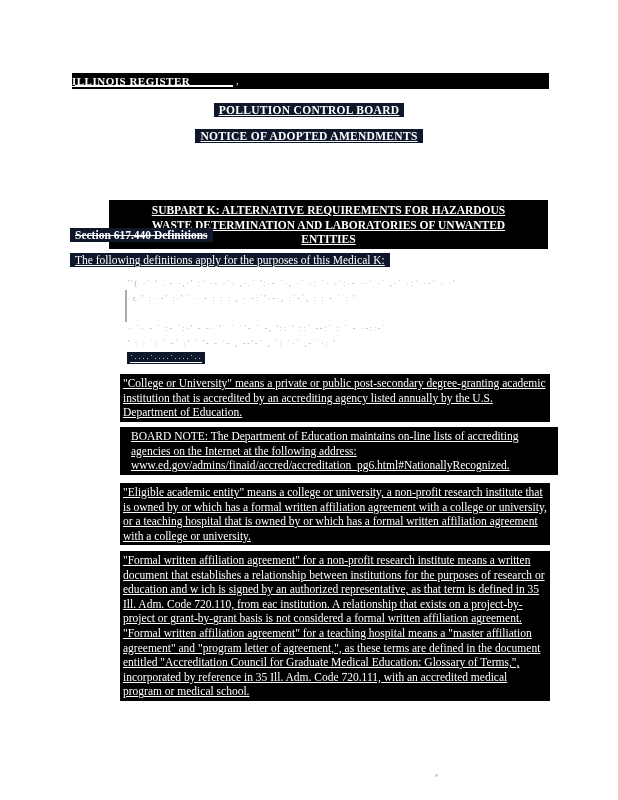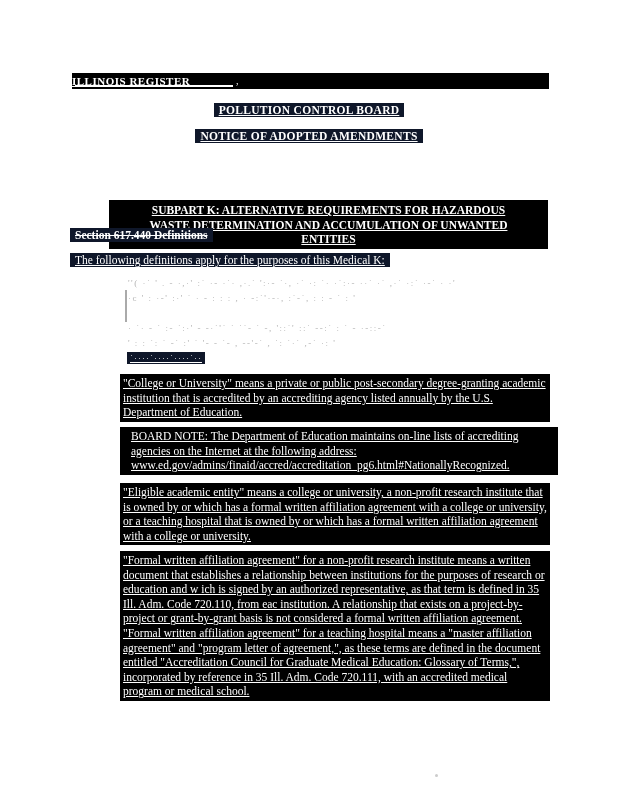--- a/index.html
+++ b/index.html
@@ -160,21 +160,21 @@
   <div class="center-row" style="top:100px;">
     <span class="inv heading-text">POLLUTION CONTROL BOARD</span>
   </div>
 
   <div class="center-row" style="top:126px;">
     <span class="inv heading-text">NOTICE OF ADOPTED AMENDMENTS</span>
   </div>
 
   <div class="subpart-block">
     <div>SUBPART K:  ALTERNATIVE REQUIREMENTS FOR HAZARDOUS</div>
-    <div>WASTE DETERMINATION AND ACCUMULATION OF UNWANTED</div>
+    <div>WASTE DETERMINATION AND LABORATORIES OF UNWANTED</div>
     <div>ENTITIES</div>
   </div>
 
   <div class="section-heading-row">
     <span class="inv">Section 617.440  Definitions</span>
   </div>
 
   <div class="intro-row">
     <span class="inv">The following definitions apply for the purposes of this Medical K:</span>
   </div>

